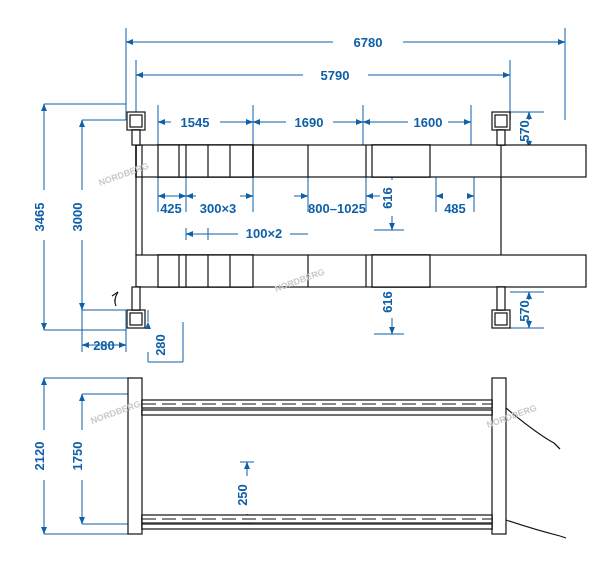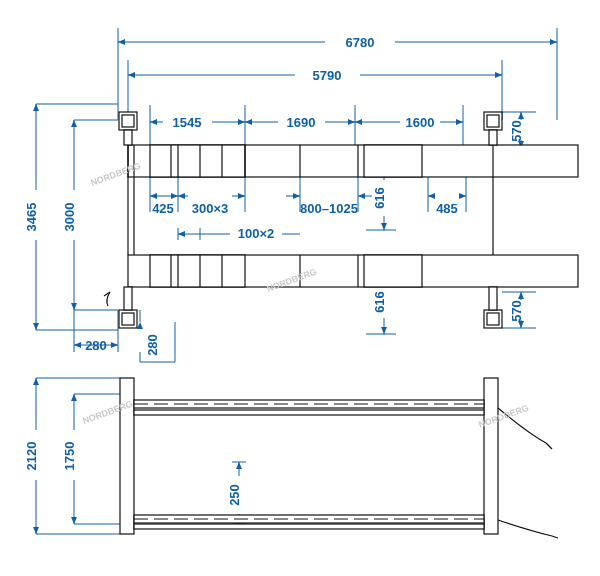--- a/index.html
+++ b/index.html
@@ -3,21 +3,21 @@
 <meta charset="utf-8">
 <style>
   html,body{margin:0;padding:0;}
   body{
     width:600px;height:576px;
     background:#ffffff;
     font-family:"Liberation Sans", sans-serif;
     overflow:hidden;
     position:relative;
   }
-  #stage{position:absolute;inset:0;}
+  #stage{position:absolute;inset:0;padding-left:8px;}
   svg{display:block;}
   .dimtext{
     font-family:"Liberation Sans", sans-serif;
     font-size:13px;
     font-weight:700;
     fill:#1060a8;
   }
   .wm{
     font-family:"Liberation Sans", sans-serif;
     font-size:9px;

